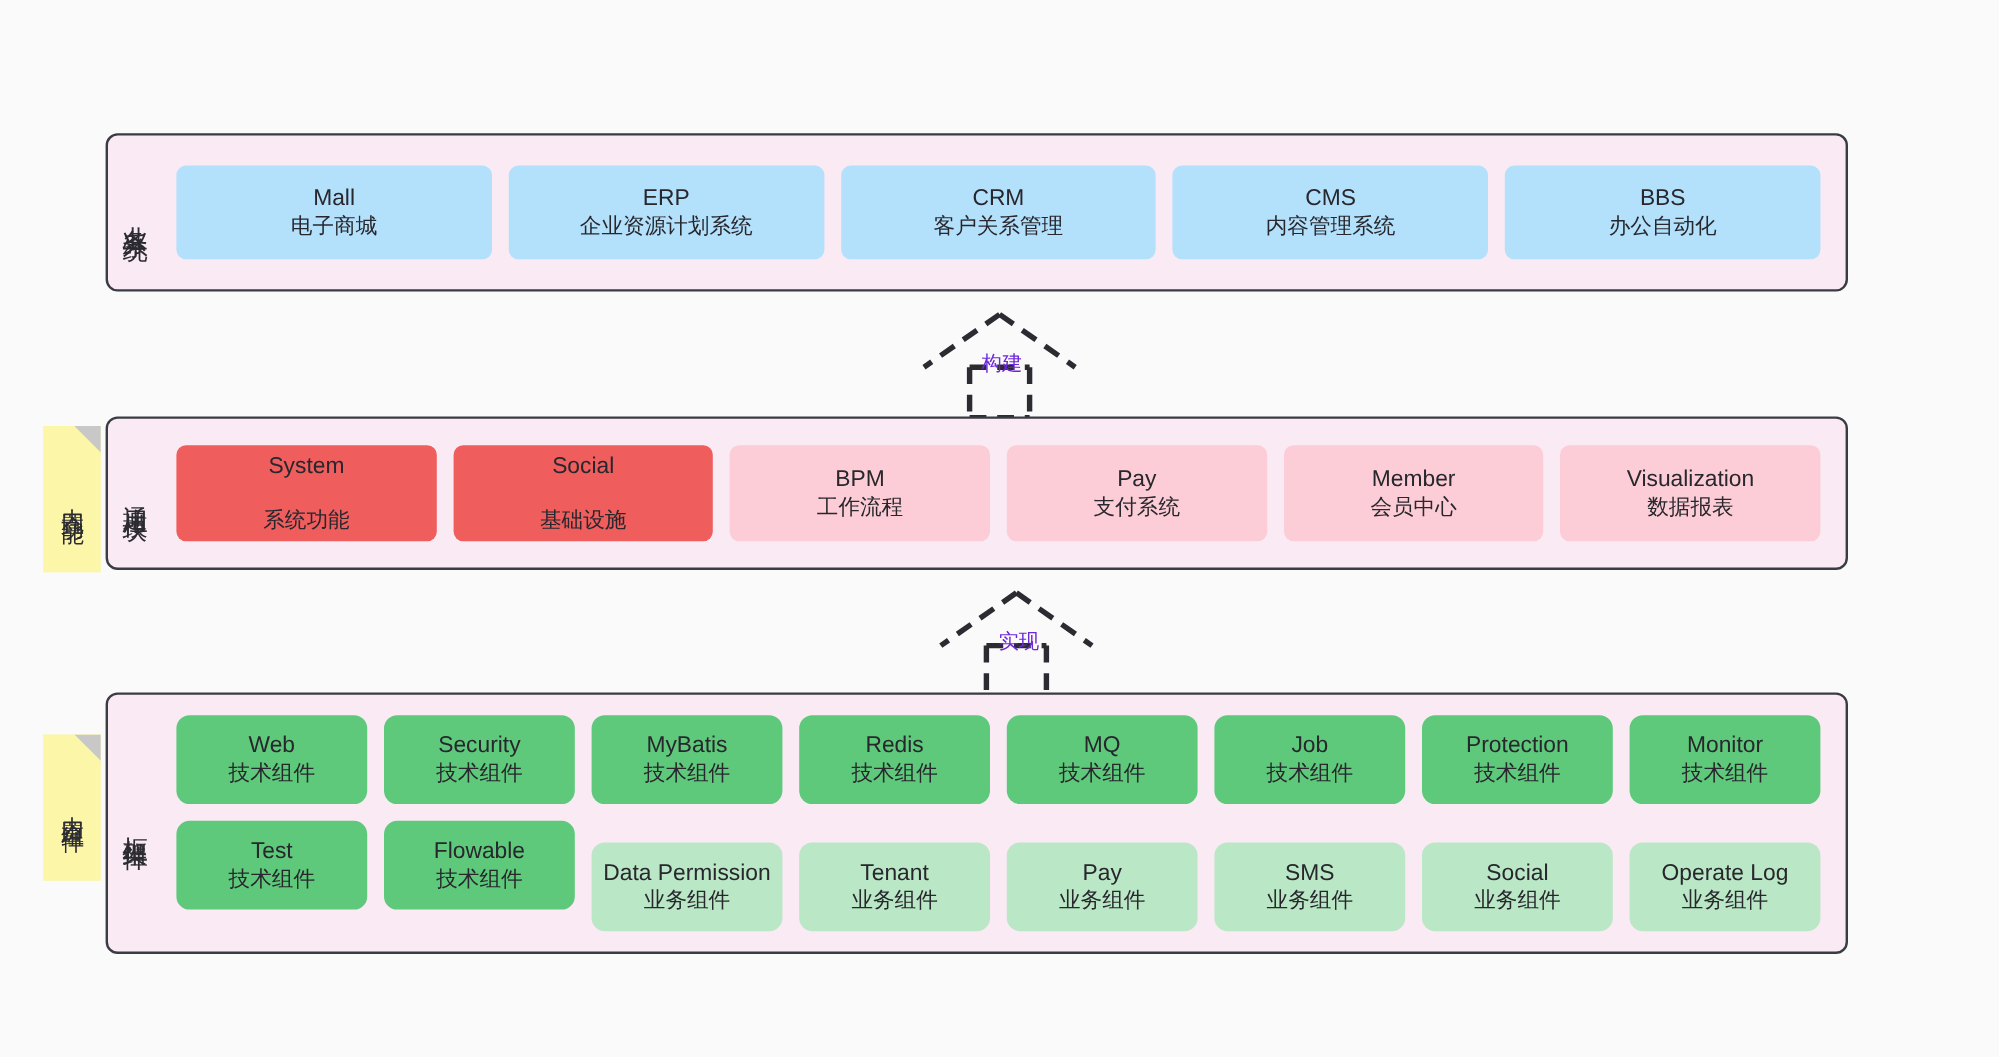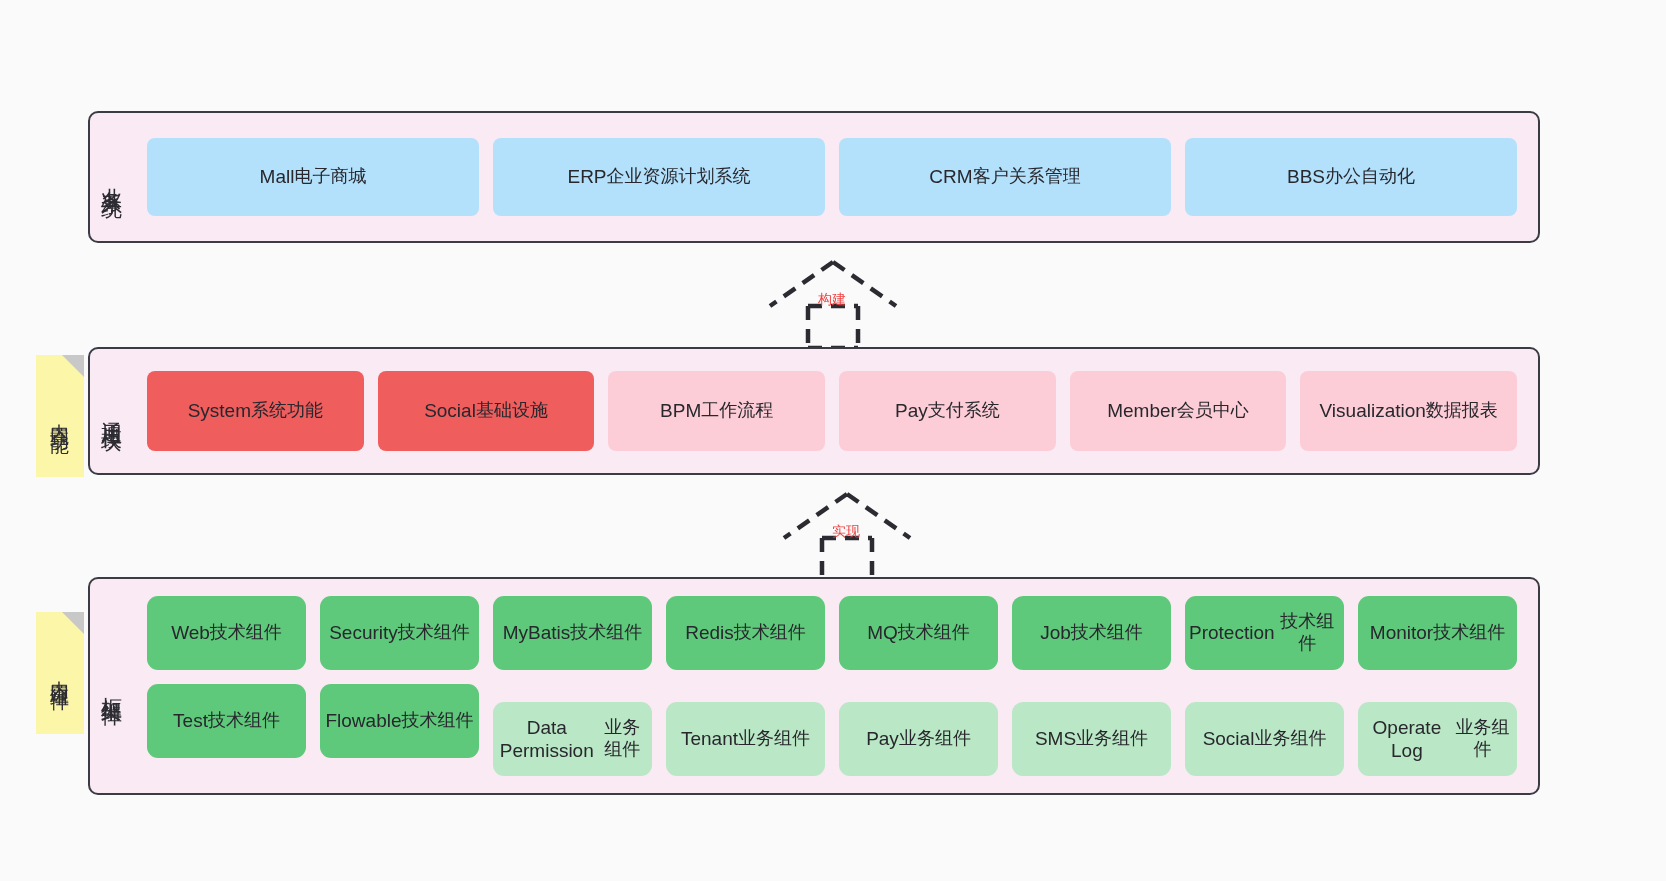--- a/index.html
+++ b/index.html
@@ -51,38 +51,38 @@
     width: 100%;
     gap: 0;
   }
 
   
   .card {
     flex: 1 1 0;
     margin: 0 7px;
     border-radius: 8px;
     display: flex;
-    flex-direction: row;
+    flex-direction: column;
     align-items: center;
     justify-content: center;
     text-align: center;
     color: #27272d;
     line-height: 1.22;
     padding: 6px 4px;
     user-select: none;
   }
   .card .en { font-size: 19px; }
   .card .cn { font-size: 18px; }
 
   .h-tall { height: 78px; }
   .h-mod  { height: 80px; }
   .h-comp { height: 74px; border-radius: 11px; }
 
   .c-blue      { background: #b3e0fb; }
-  .c-red       { background: #ef5d5d; }
+  .c-red       { background: #ef5d5d; justify-content: space-between; }
   .c-pink      { background: #fccdd7; }
   .c-green     { background: #5ec97a; }
   .c-greenlite { background: #bae7c5; margin-top: 18px; }
 
   
   .note {
     position: absolute;
     width: 48px;
     background: #fbf6a8;
     display: flex;
@@ -103,22 +103,22 @@
     width: 0; height: 0;
     border-top: 22px solid #c8c8c8;
     border-left: 22px solid transparent;
   }
 
   
   .uml { position: absolute; }
   .uml svg { display: block; overflow: visible; }
   .uml .lbl {
     position: absolute;
-    font-size: 14px;
-    color: #ef4444;
+    font-size: 17px;
+    color: #6d28d9;
     background: transparent;
     white-space: nowrap;
     user-select: none;
   }
 </style>
 </head>
 <body>
 
 <div id="canvas">
 
@@ -129,20 +129,24 @@
         <span class="en">Mall</span>
         <span class="cn">电子商城</span>
       </div>
       <div class="card c-blue h-tall">
         <span class="en">ERP</span>
         <span class="cn">企业资源计划系统</span>
       </div>
       <div class="card c-blue h-tall">
         <span class="en">CRM</span>
         <span class="cn">客户关系管理</span>
+      </div>
+      <div class="card c-blue h-tall">
+        <span class="en">CMS</span>
+        <span class="cn">内容管理系统</span>
       </div>
       <div class="card c-blue h-tall">
         <span class="en">BBS</span>
         <span class="cn">办公自动化</span>
       </div>
     </div>
   </div>
 
   <div class="uml" id="uml-build" style="left:758px; top:258px;">
     <svg width="150" height="92" viewBox="0 0 150 92" aria-hidden="true">

